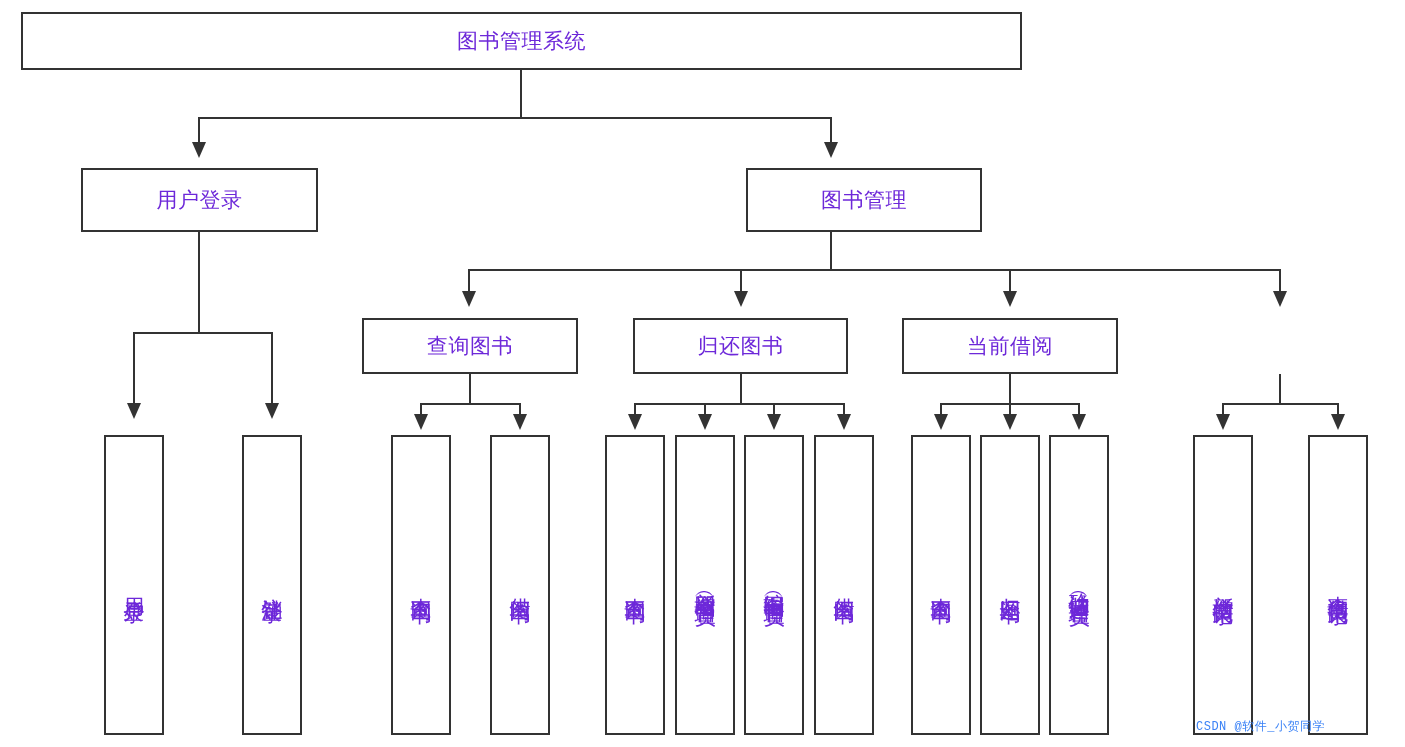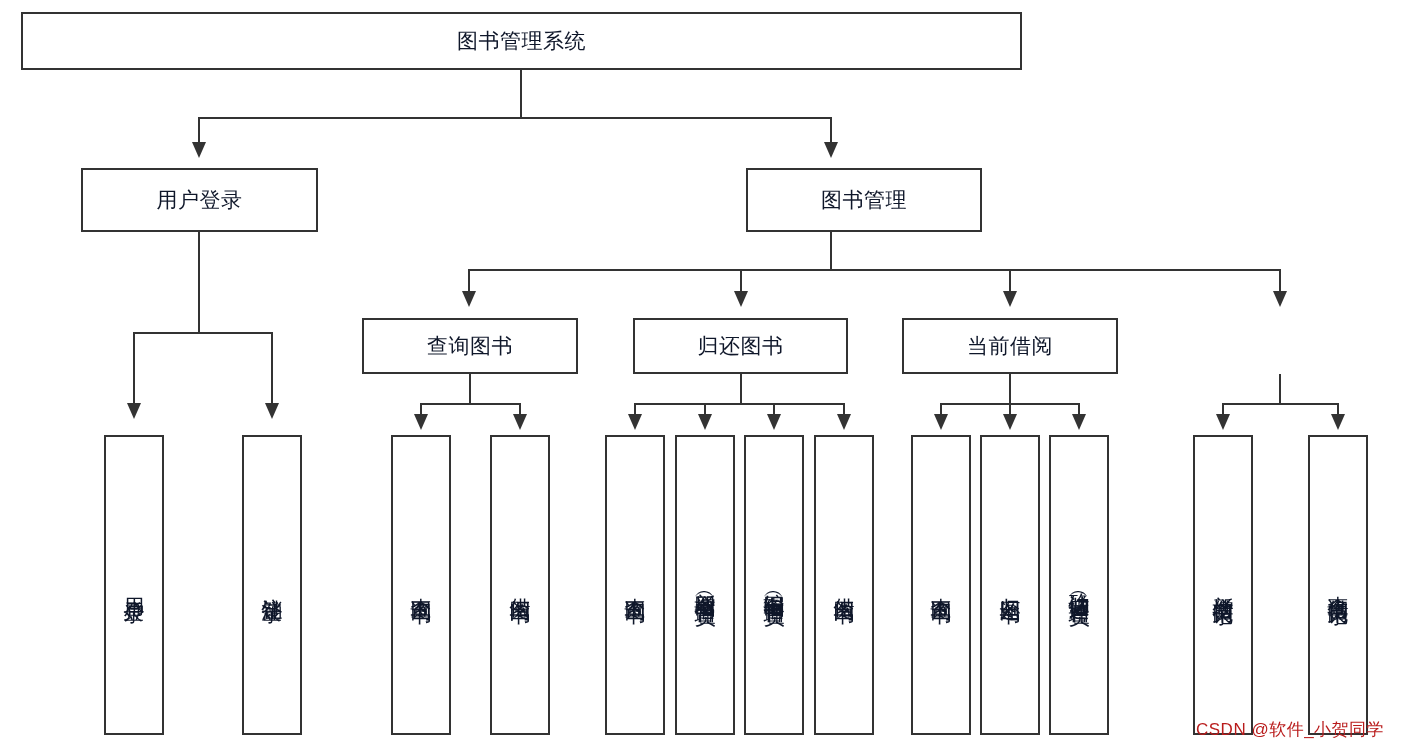--- a/index.html
+++ b/index.html
@@ -16,21 +16,21 @@
     overflow: hidden;
   }
   .node {
     position: absolute;
     box-sizing: border-box;
     border: 2px solid #333333;
     background: #ffffff;
     display: flex;
     align-items: center;
     justify-content: center;
-    color: #0f172a;
+    color: #6d28d9;
   }
   .node .label {
     font-size: 21px;
     line-height: 1.15;
     letter-spacing: 0.5px;
     white-space: nowrap;
   }
   .node.leaf {
     border-width: 2px;
   }
@@ -51,24 +51,25 @@
   .arrow {
     position: absolute;
     width: 0;
     height: 0;
     border-left: 7px solid transparent;
     border-right: 7px solid transparent;
     border-top: 16px solid #333333;
   }
   #watermark {
     position: absolute;
-    font-size: 17px;
-    color: #b91c1c;
+    font-size: 12px;
+    color: #3b82f6;
     white-space: nowrap;
     letter-spacing: 0.5px;
+    font-family: Liberation Mono, monospace;
   }
 </style>
 </head>
 <body>
 
 <div id="canvas">
 
   <div class="node" style="left:21px; top:12px; width:1001px; height:58px;">
     <span class="label">图书管理系统</span>
   </div>

